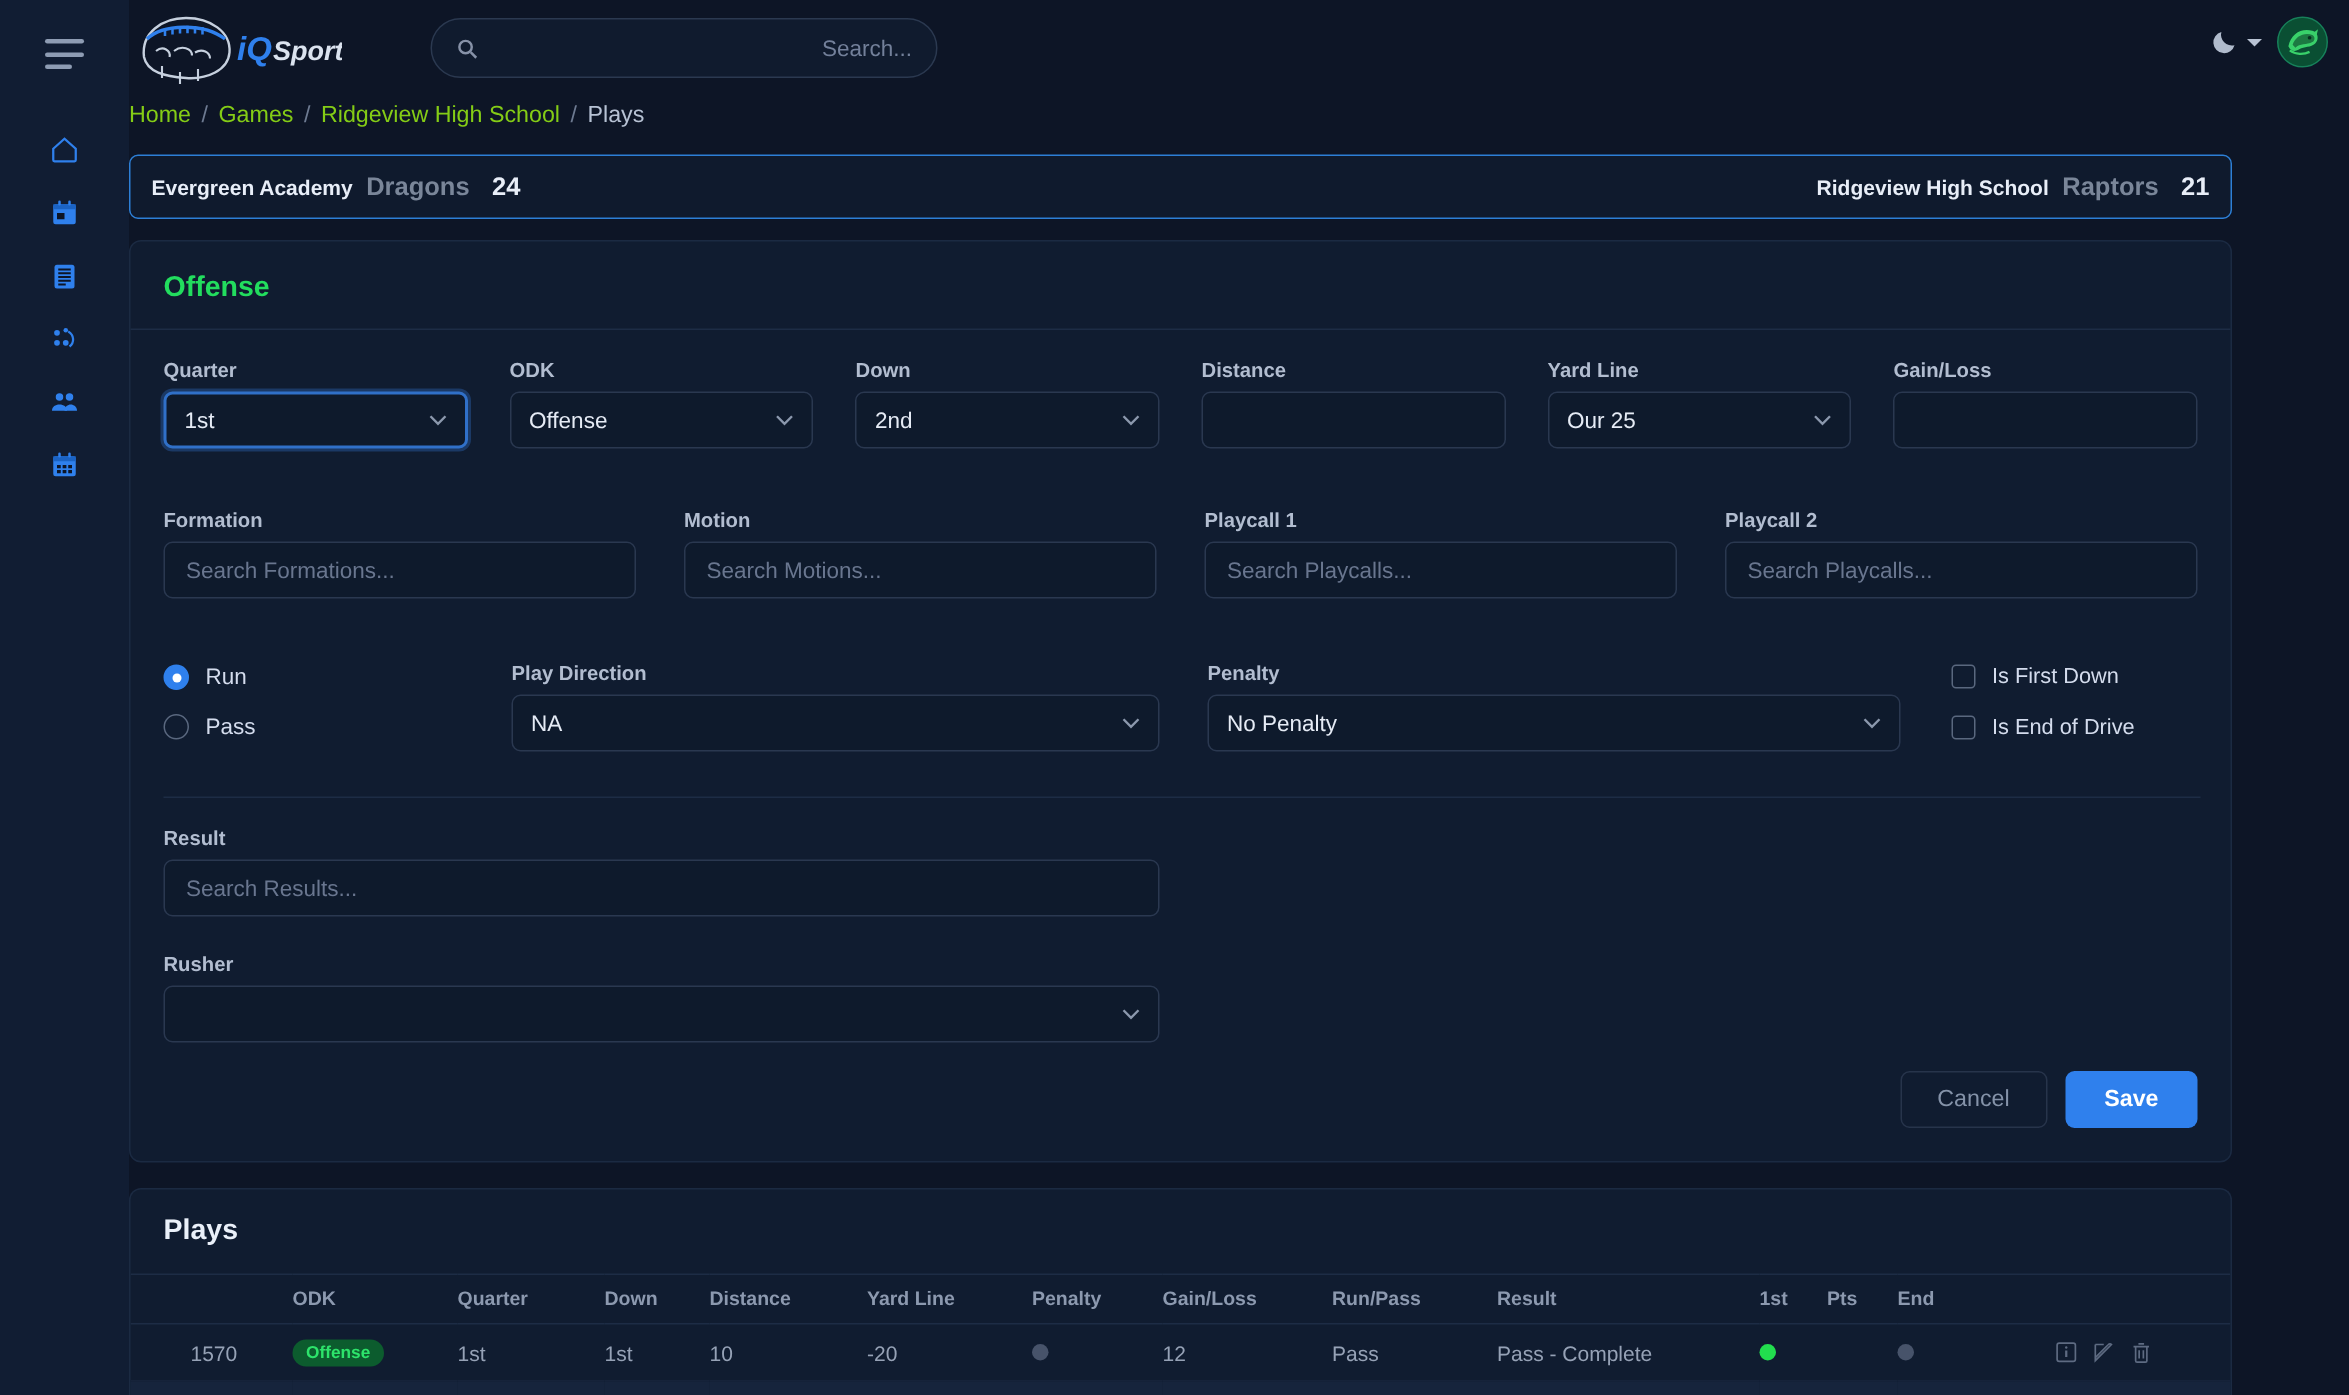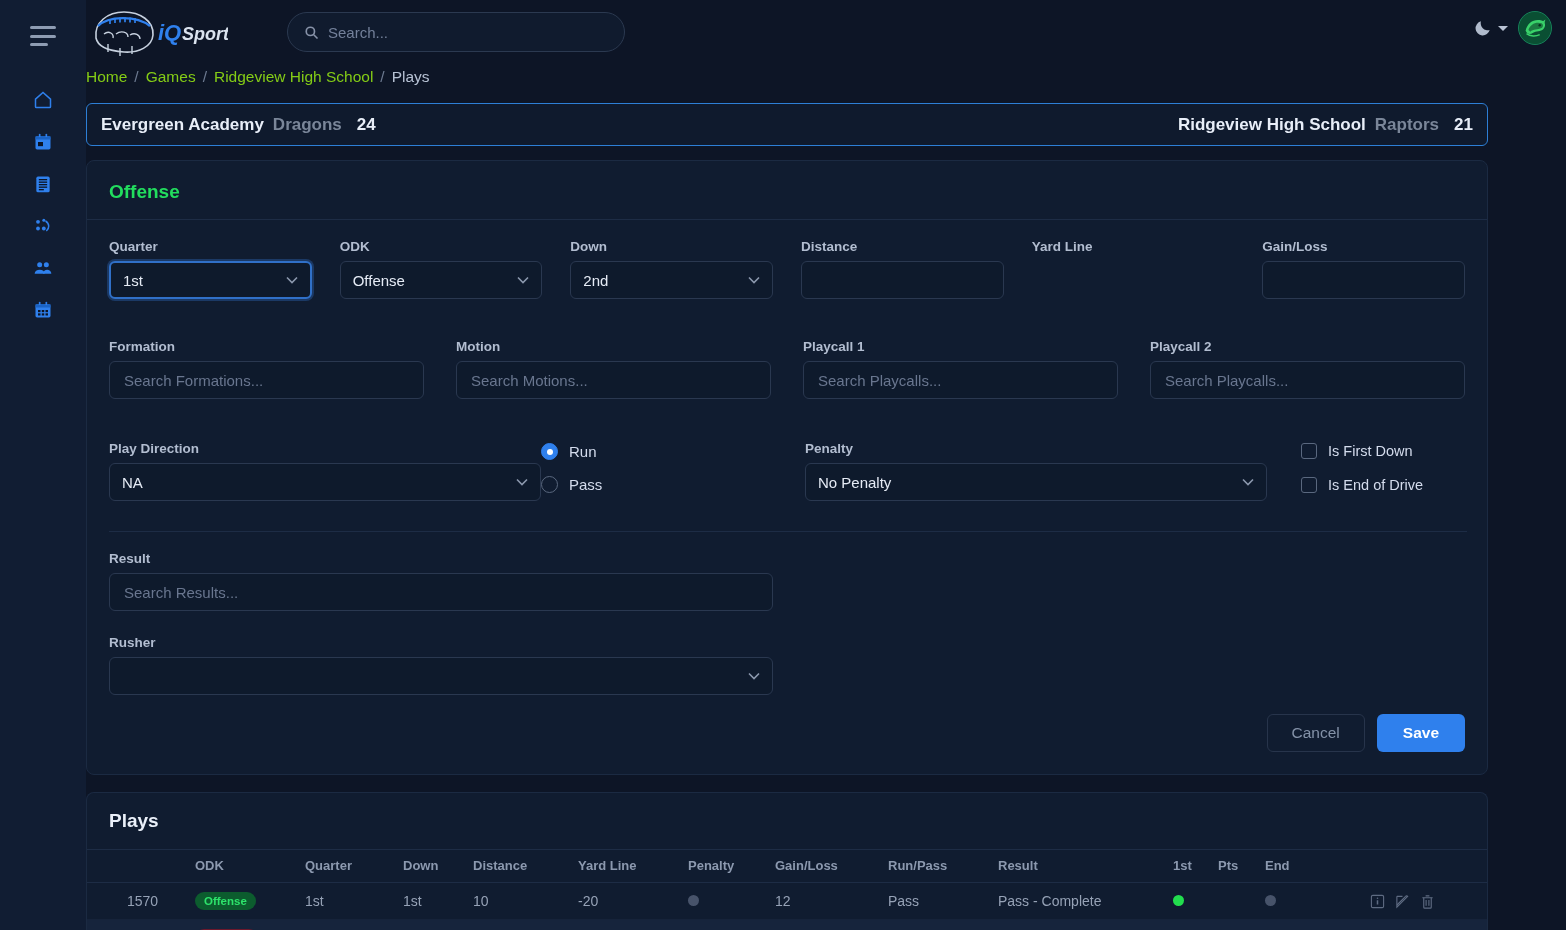--- a/index.html
+++ b/index.html
@@ -31,21 +31,21 @@
   #logo { position: absolute; left: 2px; top: 4px; width: 140px; height: 54px; }
   #logo svg { display:block; }
   #search-box {
     position: absolute; left: 201px; top: 12px; width: 338px; height: 40px;
     border: 1px solid #2b3950; border-radius: 20px; background: #101b2e;
     display: flex; align-items: center; padding: 0 16px; gap: 9px;
   }
   #search-box .s-ico { width: 15px; height: 15px; flex: none; }
   #search-input {
     background: transparent; border: none; outline: none; flex: 1;
-    color: #cfd8e6; font-family: "Liberation Sans", sans-serif; font-size: 15px;
+    color: #cfd8e6; font-family: "Liberation Sans", sans-serif; font-size: 15px; text-align: right;
   }
   #search-input::placeholder { color: #73809a; }
   #topbar-right { position: absolute; right: 14px; top: 11px; display: flex; align-items: center; gap: 10px; }
   .moon-wrap { display: flex; align-items: center; gap: 5px; cursor: pointer; }
   .moon-wrap svg.moon { width: 20px; height: 20px; }
   .caret-sm { width: 0; height: 0; border-left: 5px solid transparent; border-right: 5px solid transparent;
     border-top: 5px solid #b9c3d4; }
   #avatar { width: 34px; height: 34px; border-radius: 50%; background: #0d5738;
     display: flex; align-items: center; justify-content: center; overflow: hidden; cursor: pointer;
     border: 1px solid #17805a; }
@@ -55,21 +55,21 @@
   #breadcrumb a { color: #84cc16; text-decoration: none; cursor: pointer; }
   #breadcrumb .sep { color: #6d7a91; }
   #breadcrumb .cur { color: #b7c2d4; }
   
   #scoreboard {
     position: absolute; left: 86px; top: 103px; width: 1402px; height: 43px;
     border: 1.5px solid #2d7fd6; border-radius: 6px; background: #0f1a2d;
     display: flex; align-items: center; justify-content: space-between; padding: 0 14px;
   }
   .team { display: flex; align-items: baseline; gap: 9px; }
-  .team .name { font-size: 17px; font-weight: bold; color: #e8eef8; }
+  .team .name { font-size: 14px; font-weight: bold; color: #e8eef8; }
   .team .mascot { font-size: 17px; font-weight: bold; color: #7a8699; }
   .team .score { font-size: 17px; font-weight: bold; color: #e8eef8; margin-left: 6px; }
   
   #form-panel {
     position: absolute; left: 86px; top: 160px; width: 1402px; height: 615px;
     background: #101c30; border-radius: 8px; border: 1px solid #1b2a42;
   }
   #panel-title { position: absolute; left: 22px; top: 20px; color: #22dd5e; font-size: 19px; font-weight: 600; }
   #panel-rule { position: absolute; left: 0; top: 58px; width: 100%; height: 1px; background: #1d2c45; }
   .field-label { font-size: 13.5px; color: #b2bdd0; font-weight: 600; margin-bottom: 7px; display: block; }
@@ -315,20 +315,26 @@
             <path d="M1 1.5 6 6.5 11 1.5"></path>
           </svg>
       </div>
     </div>
     <div>
       <label class="field-label">Distance</label>
       <input class="txt" placeholder="" style="">
     </div>
     <div>
       <label class="field-label">Yard Line</label>
+      <div class="sel">
+        <span>Our 25</span>
+        <svg class="chev" viewBox="0 0 12 8" fill="none" stroke="#8b98ad" stroke-width="1.6">
+            <path d="M1 1.5 6 6.5 11 1.5"></path>
+          </svg>
+      </div>
     </div>
     <div>
       <label class="field-label">Gain/Loss</label>
       <input class="txt" placeholder="" style="">
     </div>
   </div>
 
   <div id="row2">
     <div>
       <label class="field-label">Formation</label>
@@ -343,37 +349,37 @@
       <input class="search-inp" placeholder="Search Playcalls..." style="">
     </div>
     <div>
       <label class="field-label">Playcall 2</label>
       <input class="search-inp" placeholder="Search Playcalls..." style="">
     </div>
   </div>
 
   <div id="row3">
     <div style="display:flex;">
+      <div style="width:232px; padding-top:2px;">
+        <div class="radio-row">
+          <span class="radio on"></span>
+          <span class="radio-label">Run</span>
+        </div>
+        <div class="radio-row">
+          <span class="radio"></span>
+          <span class="radio-label">Pass</span>
+        </div>
+      </div>
       <div style="width:432px;">
         <label class="field-label">Play Direction</label>
         <div class="sel">
           <span>NA</span>
           <svg class="chev" viewBox="0 0 12 8" fill="none" stroke="#8b98ad" stroke-width="1.6">
               <path d="M1 1.5 6 6.5 11 1.5"></path>
             </svg>
-        </div>
-      </div>
-      <div style="width:232px; padding-top:2px;">
-        <div class="radio-row">
-          <span class="radio on"></span>
-          <span class="radio-label">Run</span>
-        </div>
-        <div class="radio-row">
-          <span class="radio"></span>
-          <span class="radio-label">Pass</span>
         </div>
       </div>
       <div style="width:462px; margin-left:32px;">
         <label class="field-label">Penalty</label>
         <div class="sel">
           <span>No Penalty</span>
           <svg class="chev" viewBox="0 0 12 8" fill="none" stroke="#8b98ad" stroke-width="1.6">
               <path d="M1 1.5 6 6.5 11 1.5"></path>
             </svg>
         </div>

